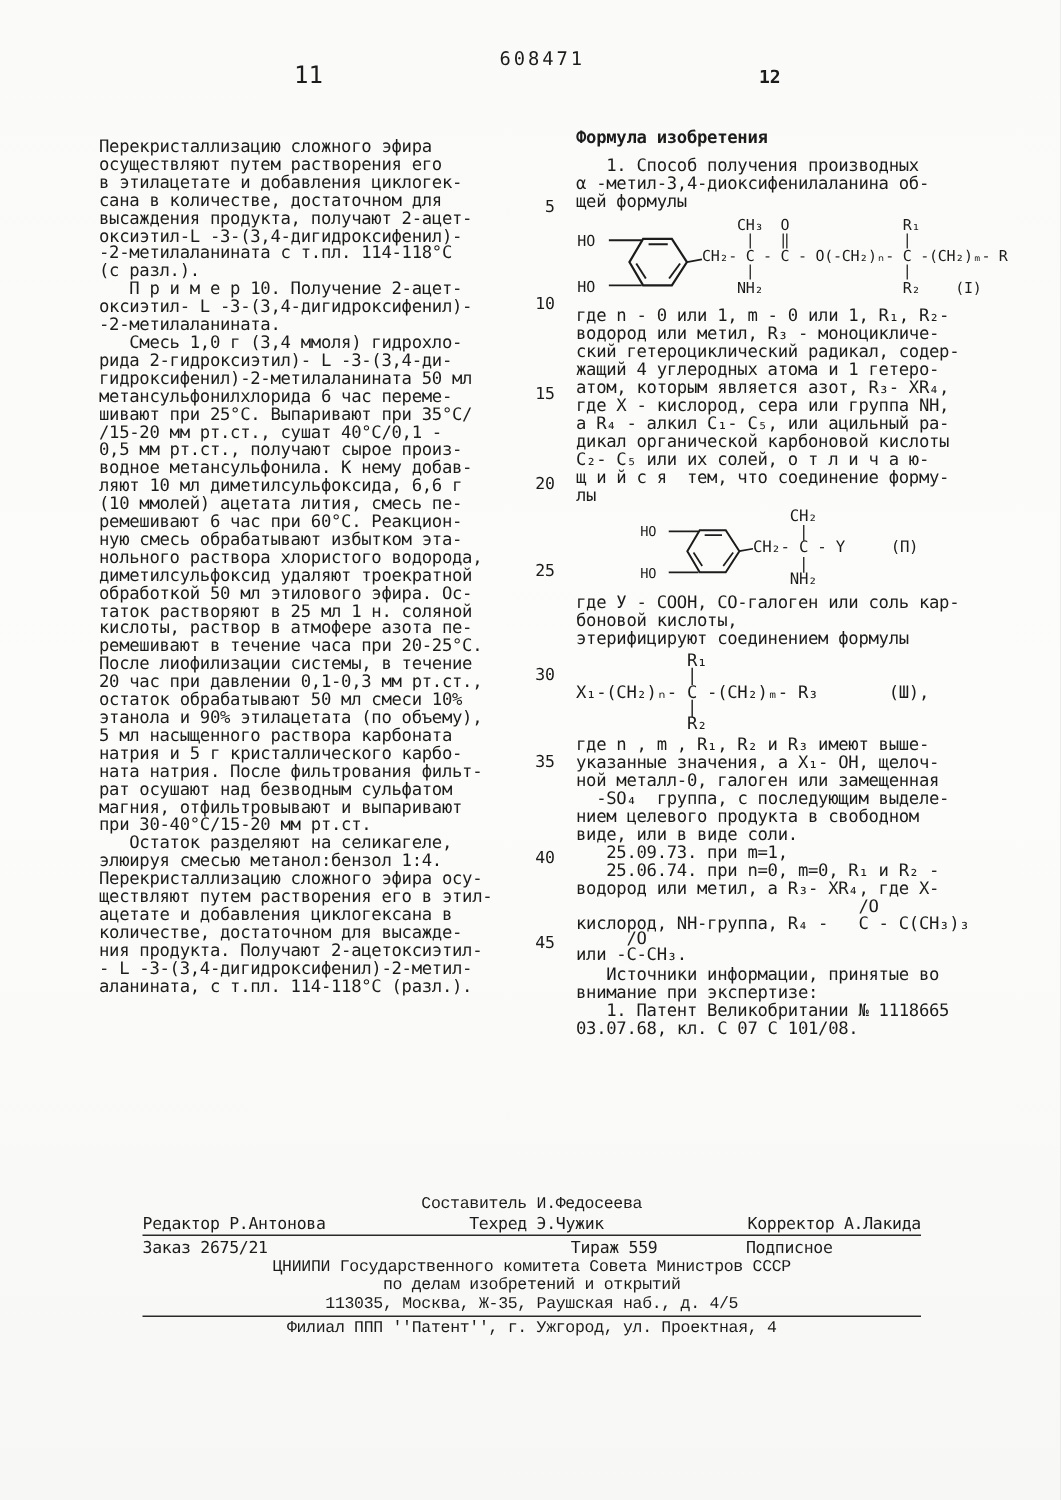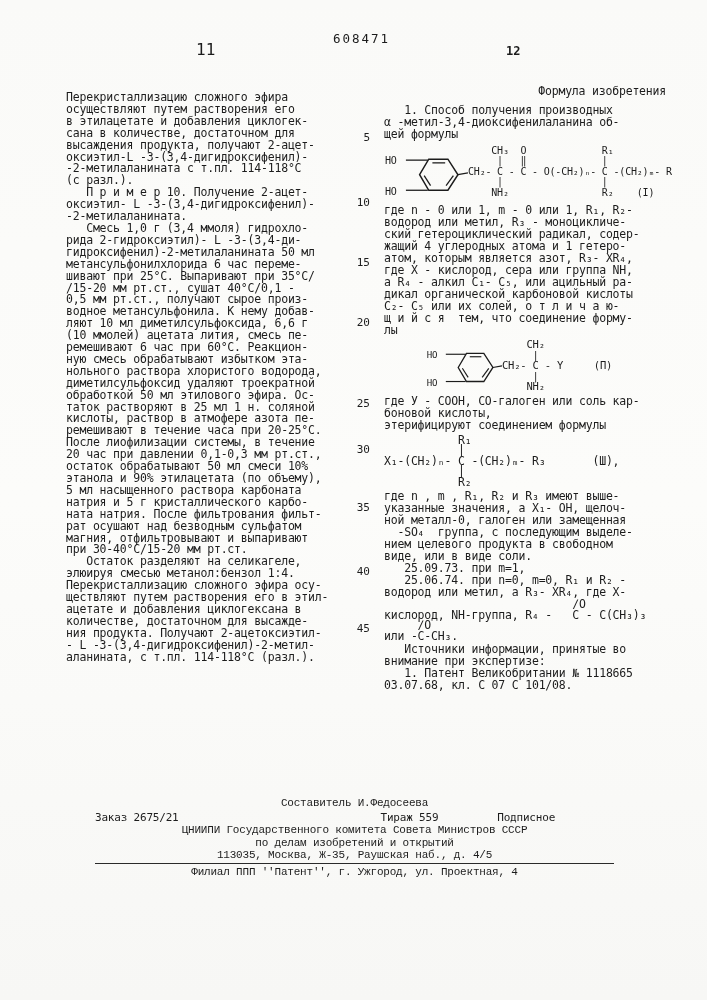--- a/index.html
+++ b/index.html
@@ -14,21 +14,21 @@
     overflow:hidden;
   }
   .hdr-num{position:absolute;top:31px;left:0;right:0;text-align:center;font-size:12.5px;letter-spacing:2px;padding-left:16px;}
   .pg-left{position:absolute;top:40px;left:196px;font-size:16px;}
   .pg-right{position:absolute;top:44px;left:506px;font-size:12px;font-weight:bold;}
 
   .col{position:absolute;font-size:11.5px;letter-spacing:-0.2px;}
   .col-left{left:66px;top:92px;width:300px;line-height:11.9px;}
   .col-right{left:384px;top:85px;width:282px;line-height:12px;}
   .para{white-space:pre-wrap;margin:0;}
-  .heading{text-align:right;margin:0 0 7px 0;white-space:pre;}
+  .heading{text-align:left;margin:0 0 7px 0;white-space:pre;font-weight:bold;}
 
   .frow{display:flex;align-items:center;margin:3px 0;white-space:pre;}
   .frow svg{flex:0 0 auto;}
   pre.formula{margin:0;font-family:inherit;font-size:10.5px;line-height:10.5px;letter-spacing:-0.2px;}
   pre.formula.big{font-size:10px;line-height:10.5px;}
   pre.formula.solo{font-size:11.5px;line-height:10.5px;margin:4px 0 3px 0;}
   pre.formula.acyl{font-size:11.5px;line-height:10.5px;margin:1px 0 2px 0;}
   .f2row{margin-left:42px;}
   svg text{font-family:"DejaVu Sans Mono","DejaVu Sans",monospace;font-size:11px;fill:#1c1c1c;}
   svg line,svg polygon{stroke:#1c1c1c;}
@@ -51,21 +51,21 @@
 
   <div class="hdr-num">608471</div>
   <div class="pg-left">11</div>
   <div class="pg-right">12</div>
 
   <div>
     <span class="gutter-num" style="top:131px">5</span>
     <span class="gutter-num" style="top:196px">10</span>
     <span class="gutter-num" style="top:256px">15</span>
     <span class="gutter-num" style="top:316px">20</span>
-    <span class="gutter-num" style="top:397px">25</span>
+    <span class="gutter-num" style="top:374px">25</span>
     <span class="gutter-num" style="top:443px">30</span>
     <span class="gutter-num" style="top:501px">35</span>
     <span class="gutter-num" style="top:565px">40</span>
     <span class="gutter-num" style="top:622px">45</span>
   </div>
 
   <div class="col col-left">
     <p class="para">Перекристаллизацию сложного эфира
 осуществляют путем растворения его
 в этилацетате и добавления циклогек-
@@ -198,20 +198,25 @@
 или -C-CH₃.</pre>
 
     <p class="para">   Источники информации, принятые во
 внимание при экспертизе:
    1. Патент Великобритании № 1118665
 03.07.68, кл. С 07 С 101/08.</p>
   </div>
 
   <div class="footer">
     <div class="f-center">Составитель И.Федосеева</div>
+    <div class="f-credits">
+      <span>Редактор Р.Антонова</span>
+      <span>Техред Э.Чужик</span>
+      <span>Корректор А.Лакида</span>
+    </div>
     <div class="f-order">
       <span>Заказ 2675/21</span>
       <span>Тираж 559</span>
       <span>Подписное</span>
     </div>
     <div class="f-center">ЦНИИПИ Государственного комитета Совета Министров СССР</div>
     <div class="f-center">по делам изобретений и открытий</div>
     <div class="f-center f-addr">113035, Москва, Ж-35, Раушская наб., д. 4/5</div>
     <div class="f-center f-branch">Филиал ППП ''Патент'', г. Ужгород, ул. Проектная, 4</div>
   </div>

